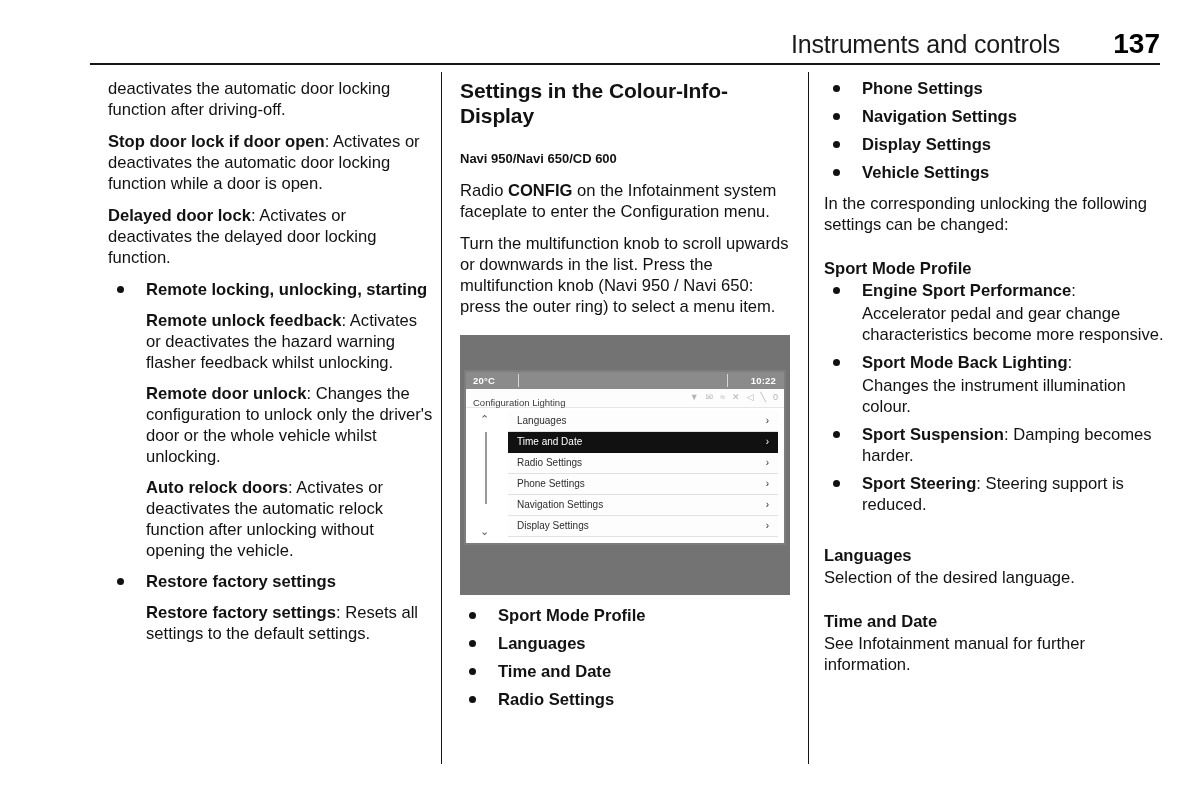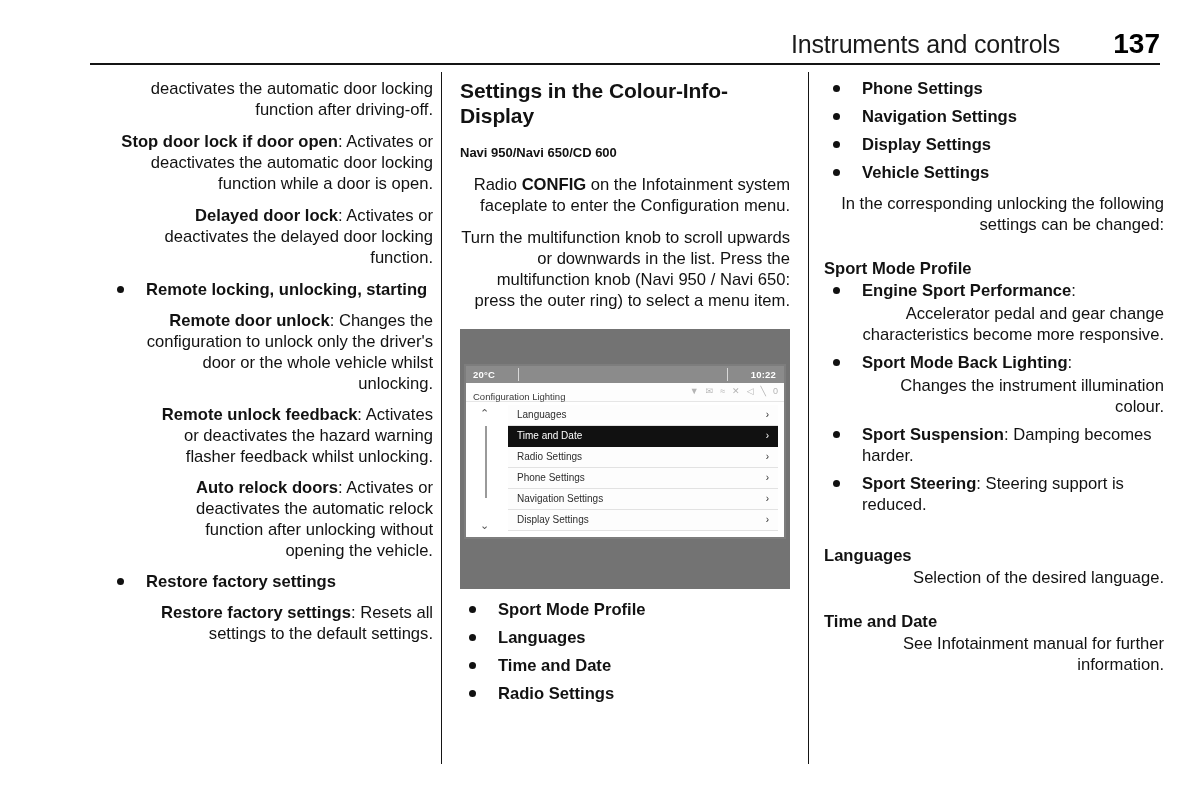--- a/index.html
+++ b/index.html
@@ -71,30 +71,30 @@
     width: 0;
     height: 692px;
     border-left: 1.6px solid #151515;
   }
   #divider-1 { left: 441px; }
   #divider-2 { left: 808px; }
 
   
   .para {
     margin: 0 0 11px 0;
-    text-align: right;
+    text-align: left;
   }
   .lead {
     font-weight: bold;
   }
   h2.section-title {
     font-size: 21px;
     line-height: 25px;
     font-weight: bold;
-    margin: 0 0 14px 0;
+    margin: 0 0 20px 0;
     letter-spacing: -0.1px;
   }
   h3.sub-title {
     font-size: 13px;
     line-height: 21px;
     font-weight: bold;
     margin: 0 0 11px 0;
   }
   h4.minor-title {
     font-size: 16.6px;
@@ -298,22 +298,22 @@
   <p class="para"><span class="lead">Delayed door lock</span><span>: Activates or deactivates the delayed door locking function.</span></p>
 
   <ul class="bullet-list">
     <li>
       <span class="bullet-dot"></span>
       <span class="bullet-text">Remote locking, unlocking, starting</span>
     </li>
   </ul>
 
   <div class="sub-block">
+    <p class="para"><span class="lead">Remote unlock feedback</span><span>: Activates or deactivates the hazard warning flasher feedback whilst unlocking.</span></p>
     <p class="para"><span class="lead">Remote door unlock</span><span>: Changes the configuration to unlock only the driver's door or the whole vehicle whilst unlocking.</span></p>
-    <p class="para"><span class="lead">Remote unlock feedback</span><span>: Activates or deactivates the hazard warning flasher feedback whilst unlocking.</span></p>
     <p class="para"><span class="lead">Auto relock doors</span><span>: Activates or deactivates the automatic relock function after unlocking without opening the vehicle.</span></p>
   </div>
 
   <ul class="bullet-list">
     <li>
       <span class="bullet-dot"></span>
       <span class="bullet-text">Restore factory settings</span>
     </li>
   </ul>
 

